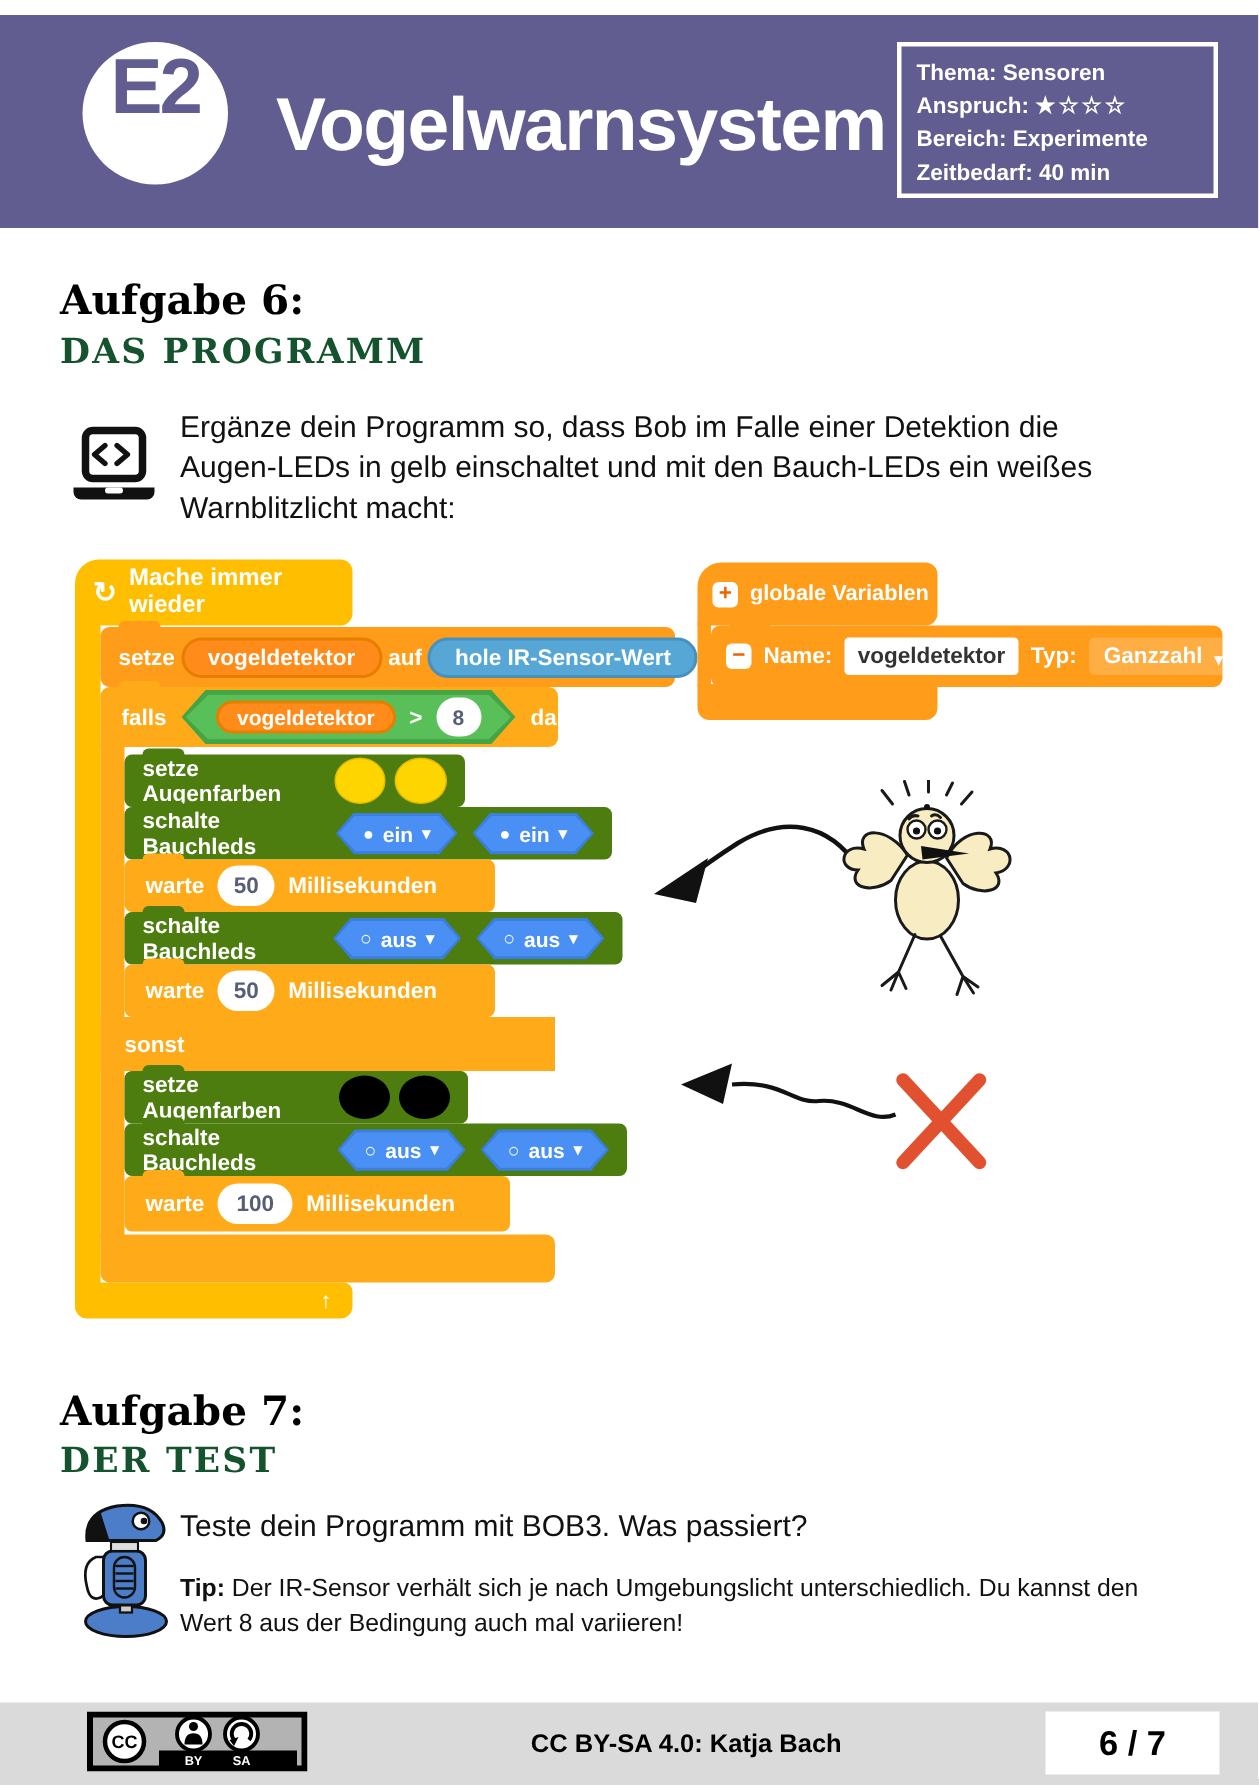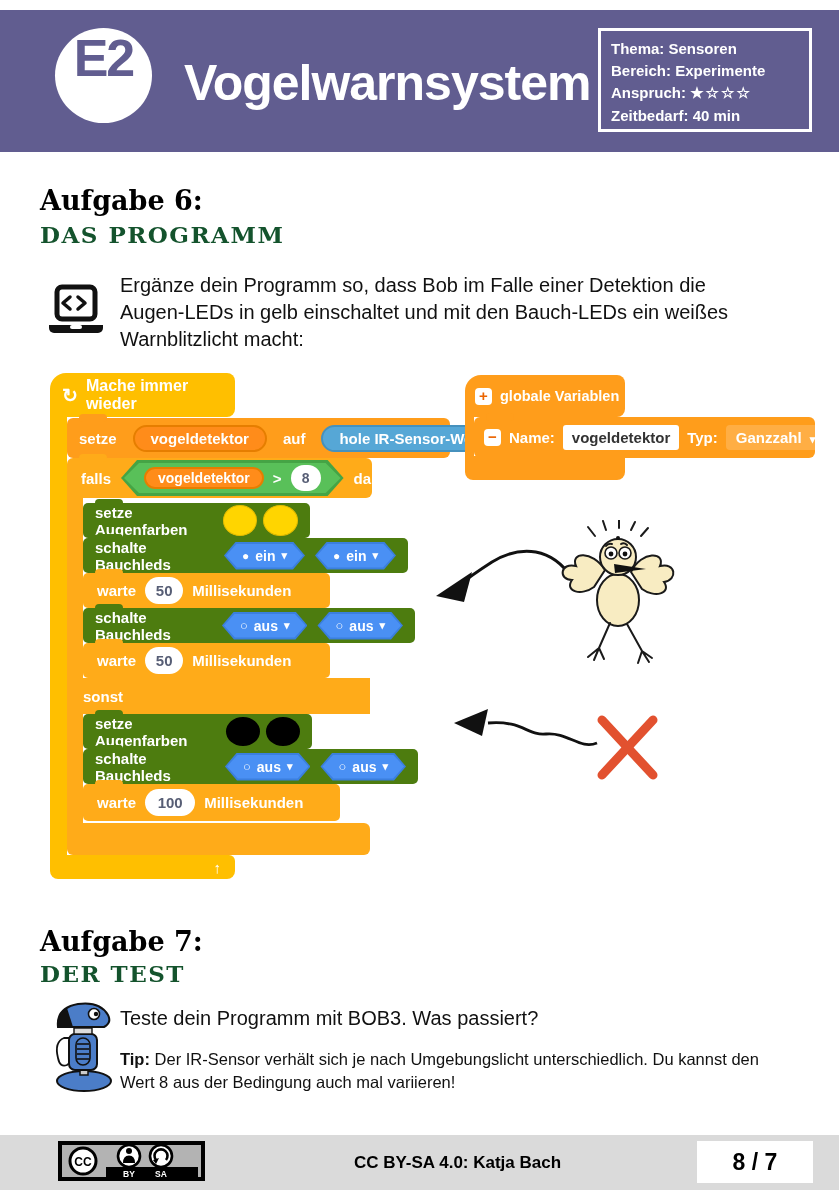--- a/index.html
+++ b/index.html
@@ -73,25 +73,25 @@
 
 <div id="page">
 
   <div class="banner">
     <div class="badge">
       <span>E2</span>
     </div>
     <div class="banner-title">Vogelwarnsystem</div>
     <div class="infobox">
       <div>Thema: Sensoren</div>
-      <div>Bereich: Experimente</div>
       <div>
         <span>Anspruch:</span>
         <span class="stars">★☆☆☆</span>
       </div>
+      <div>Bereich: Experimente</div>
       <div>Zeitbedarf: 40 min</div>
     </div>
   </div>
 
   <div class="h-task" style="top:185px;">Aufgabe 6:</div>
   <div class="h-sub" style="top:221px;">DAS PROGRAMM</div>
 
   <svg style="position:absolute;left:47px;top:283px;" width="58" height="54" viewBox="0 0 58 54">
     <rect x="10" y="4" width="38" height="32" rx="5" fill="none" stroke="#111" stroke-width="5"></rect>
     <polyline points="23,14 16,20 23,26" fill="none" stroke="#111" stroke-width="3.5" stroke-linecap="round" stroke-linejoin="round"></polyline>
@@ -103,21 +103,21 @@
 
   <div class="blk gold" style="left:50px;top:373px;width:185px;height:44px;border-radius:16px 8px 8px 0;padding-left:12px;gap:8px;font-size:16px;">
     <span class="ic" style="font-size:19px;">↻</span>
     <span>Mache immer wieder</span>
   </div>
   <div class="blk gold" style="left:50px;top:415px;width:17px;height:443px;"></div>
   <div class="blk gold" style="left:50px;top:855px;width:185px;height:24px;border-radius:0 6px 8px 8px;justify-content:flex-end;padding-right:14px;">
     <span>↑</span>
   </div>
 
-  <div class="blk orange2 notch" style="left:67px;top:418px;width:383px;height:40px;border-radius:6px;padding:0 12px;gap:16px;">
+  <div class="blk orange2 notch" style="left:67px;top:418px;width:383px;height:40px;border-radius:6px;padding:0 12px;gap:4px;">
     <span>setze</span>
     <span class="pill pill-var">vogeldetektor</span>
     <span>auf</span>
     <span class="pill pill-sensor">hole IR-Sensor-Wert</span>
   </div>
 
   <div class="blk orange notch" style="left:67px;top:458px;width:305px;height:40px;border-radius:6px 6px 6px 0;padding:0 14px;gap:10px;">
     <span>falls</span>
     <span class="hexg">
       <span class="hexg-in">
@@ -320,16 +320,16 @@
     <circle cx="103" cy="15" r="11" fill="#fff" stroke="#000" stroke-width="2.6"></circle>
     <path d="M98,19 A6.5,6.5 0 1 1 108,19" fill="none" stroke="#000" stroke-width="2.6"></path>
     <polygon points="95,19 101,17 98,23" fill="#000"></polygon>
     <text x="71" y="35.5" font-size="8.5" font-weight="bold" text-anchor="middle" font-family="Liberation Sans, sans-serif" fill="#fff">BY</text>
     <text x="103" y="35.5" font-size="8.5" font-weight="bold" text-anchor="middle" font-family="Liberation Sans, sans-serif" fill="#fff">SA</text>
   </svg>
   <div class="foot-text">
     <span>CC BY-SA 4.0: Katja Bach</span>
   </div>
   <div class="pagebox">
-    <span>8 / 7</span>
+    <span>6 / 7</span>
   </div>
 
 </div>
 
 </body></html>

